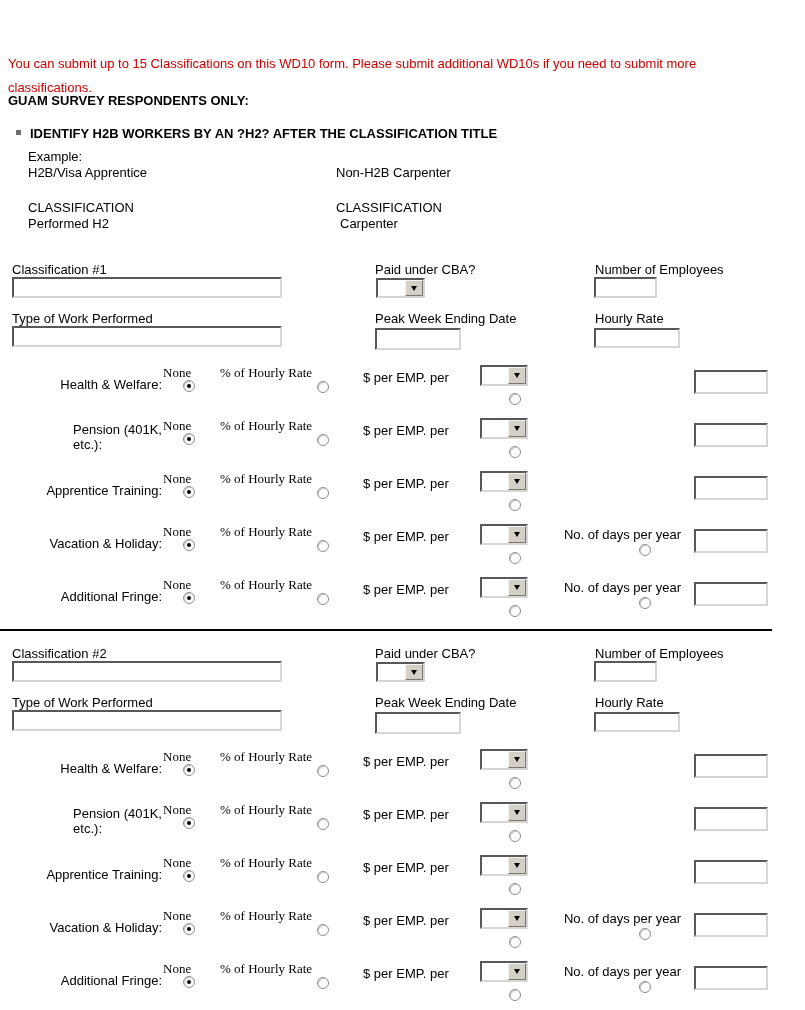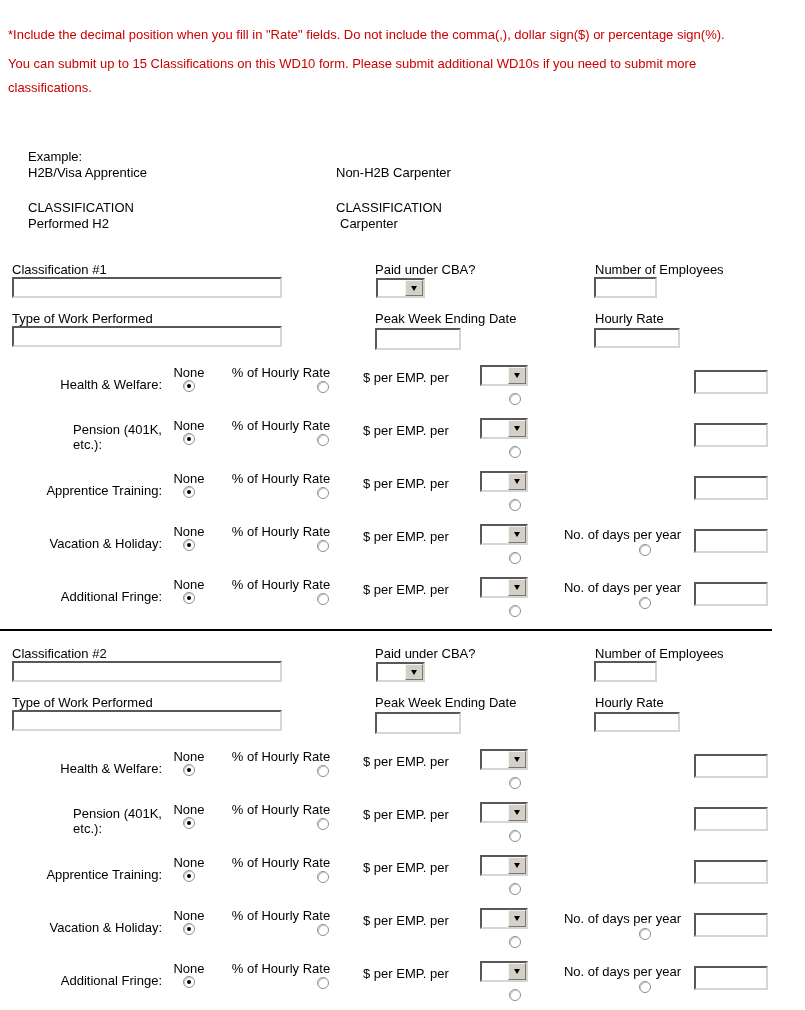--- a/index.html
+++ b/index.html
@@ -27,32 +27,33 @@
   
   .radio { position:absolute; width:10px; height:10px; border-radius:50%; background:#fff;
            border:1px solid #8f8f8f; box-shadow: inset 1px 1px 0 #c9c9c9; }
   .radio.checked::after { content:""; position:absolute; left:3px; top:3px; width:4px; height:4px;
            border-radius:50%; background:#000; }
   
   .row { position:absolute; left:0; width:805px; height:50px; }
   .fr-label { position:absolute; left:0; top:2px; width:162px; height:34px;
               display:flex; align-items:center; justify-content:flex-end;
               text-align:left; white-space:pre-line; }
-  .cell-c { position:absolute; text-align:center; white-space:nowrap; }
+  .cell-c { position:absolute; white-space:nowrap;font-family:Liberation Serif, serif; }
   .cell-r { position:absolute; text-align:right; white-space:nowrap; }
   .divider { position:absolute; left:0; top:629px; width:772px; height:2px; background:#000; }
   .cls { left:0; width:752px; }
 </style>
 </head>
 <body>
 
 <div class="page">
 
-  <div class="lbl red" style="left:8px;top:27px">*Include the decimal position when you fill in "Rate" fields. Do not include the comma(,), dollar sign($) or percentage sign(%).</div>
   <div class="wrapnote red" style="left:8px;top:52px">You can submit up to 15 Classifications on this WD10 form. Please submit additional WD10s if you need to submit more classifications.</div>
+  <div class="lbl b" style="left:8px;top:93px">GUAM SURVEY RESPONDENTS ONLY:</div>
+  <div class="lbl b" style="left:16px;top:126px"><span class="sq"></span><span>IDENTIFY H2B WORKERS BY AN ?H2? AFTER THE CLASSIFICATION TITLE</span></div>
 
   <div class="lbl" style="left:28px;top:149px">Example:</div>
   <div class="lbl" style="left:28px;top:165px">H2B/Visa Apprentice</div>
   <div class="lbl" style="left:336px;top:165px">Non-H2B Carpenter</div>
   <div class="lbl" style="left:28px;top:200px">CLASSIFICATION</div>
   <div class="lbl" style="left:336px;top:200px">CLASSIFICATION</div>
   <div class="lbl" style="left:28px;top:216px">Performed H2</div>
   <div class="lbl" style="left:340px;top:216px">Carpenter</div>
 
   <div class="abs cls" style="top:262px;height:368px">

